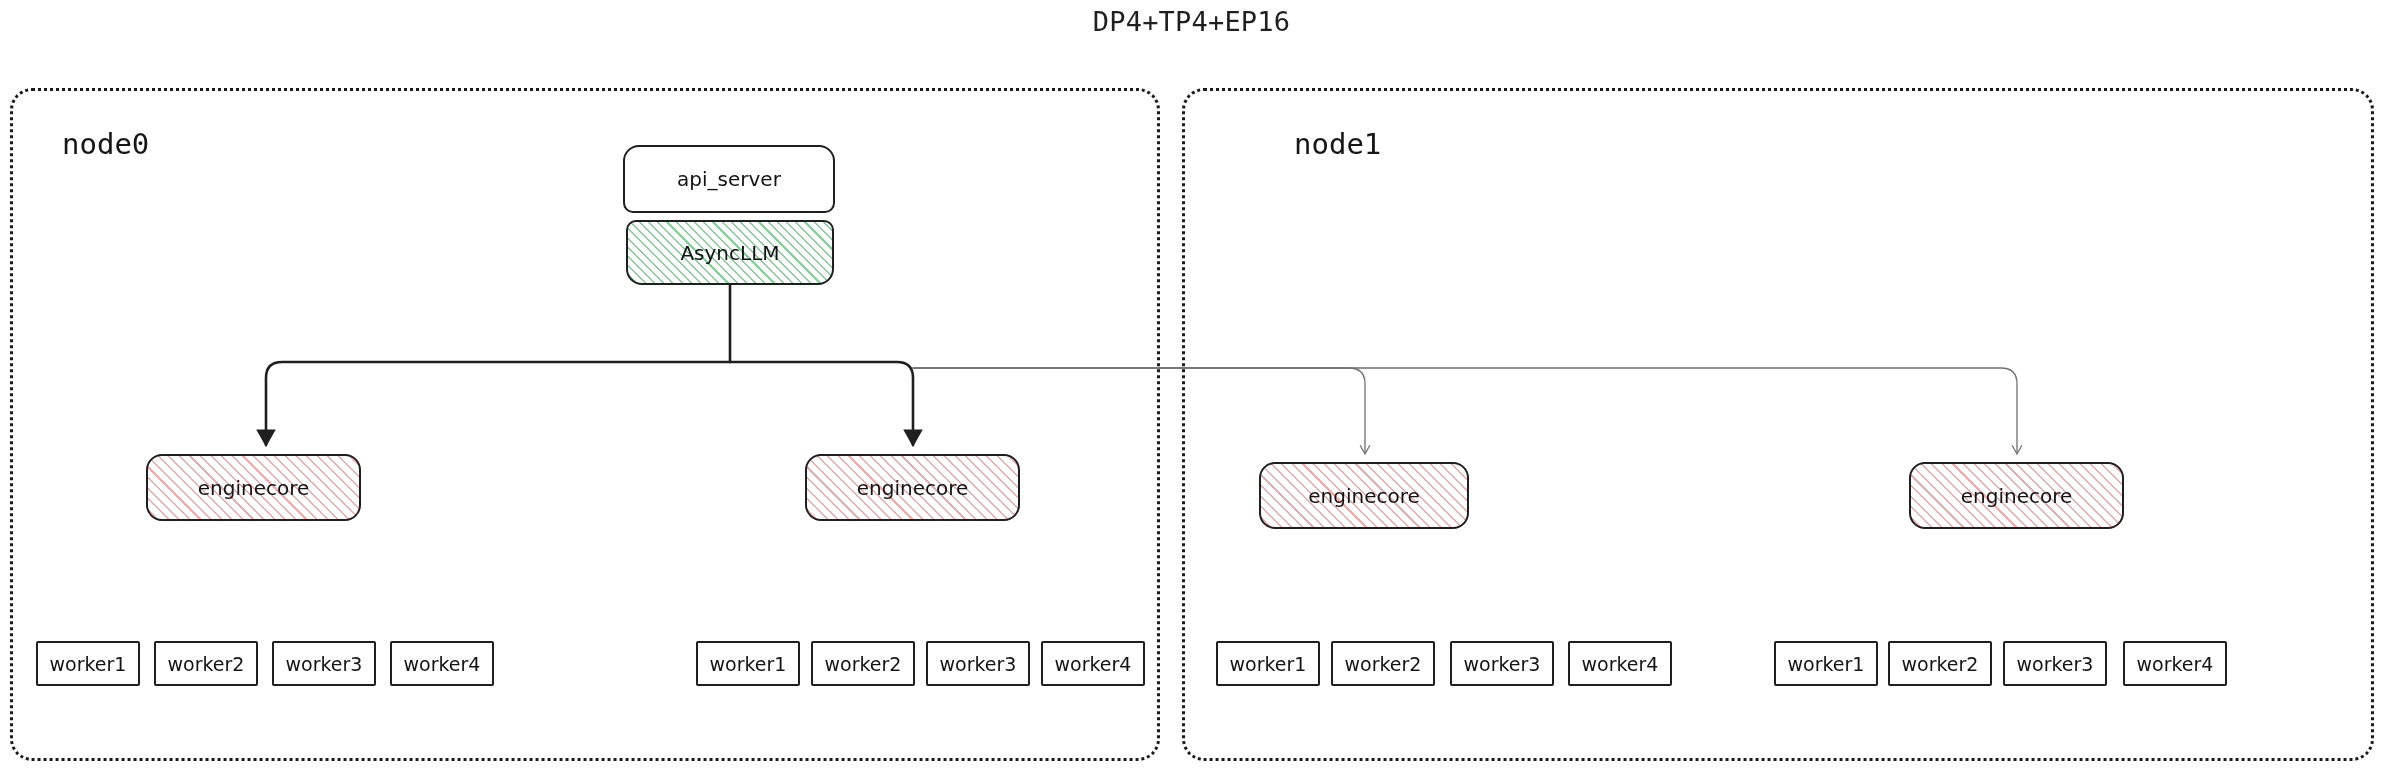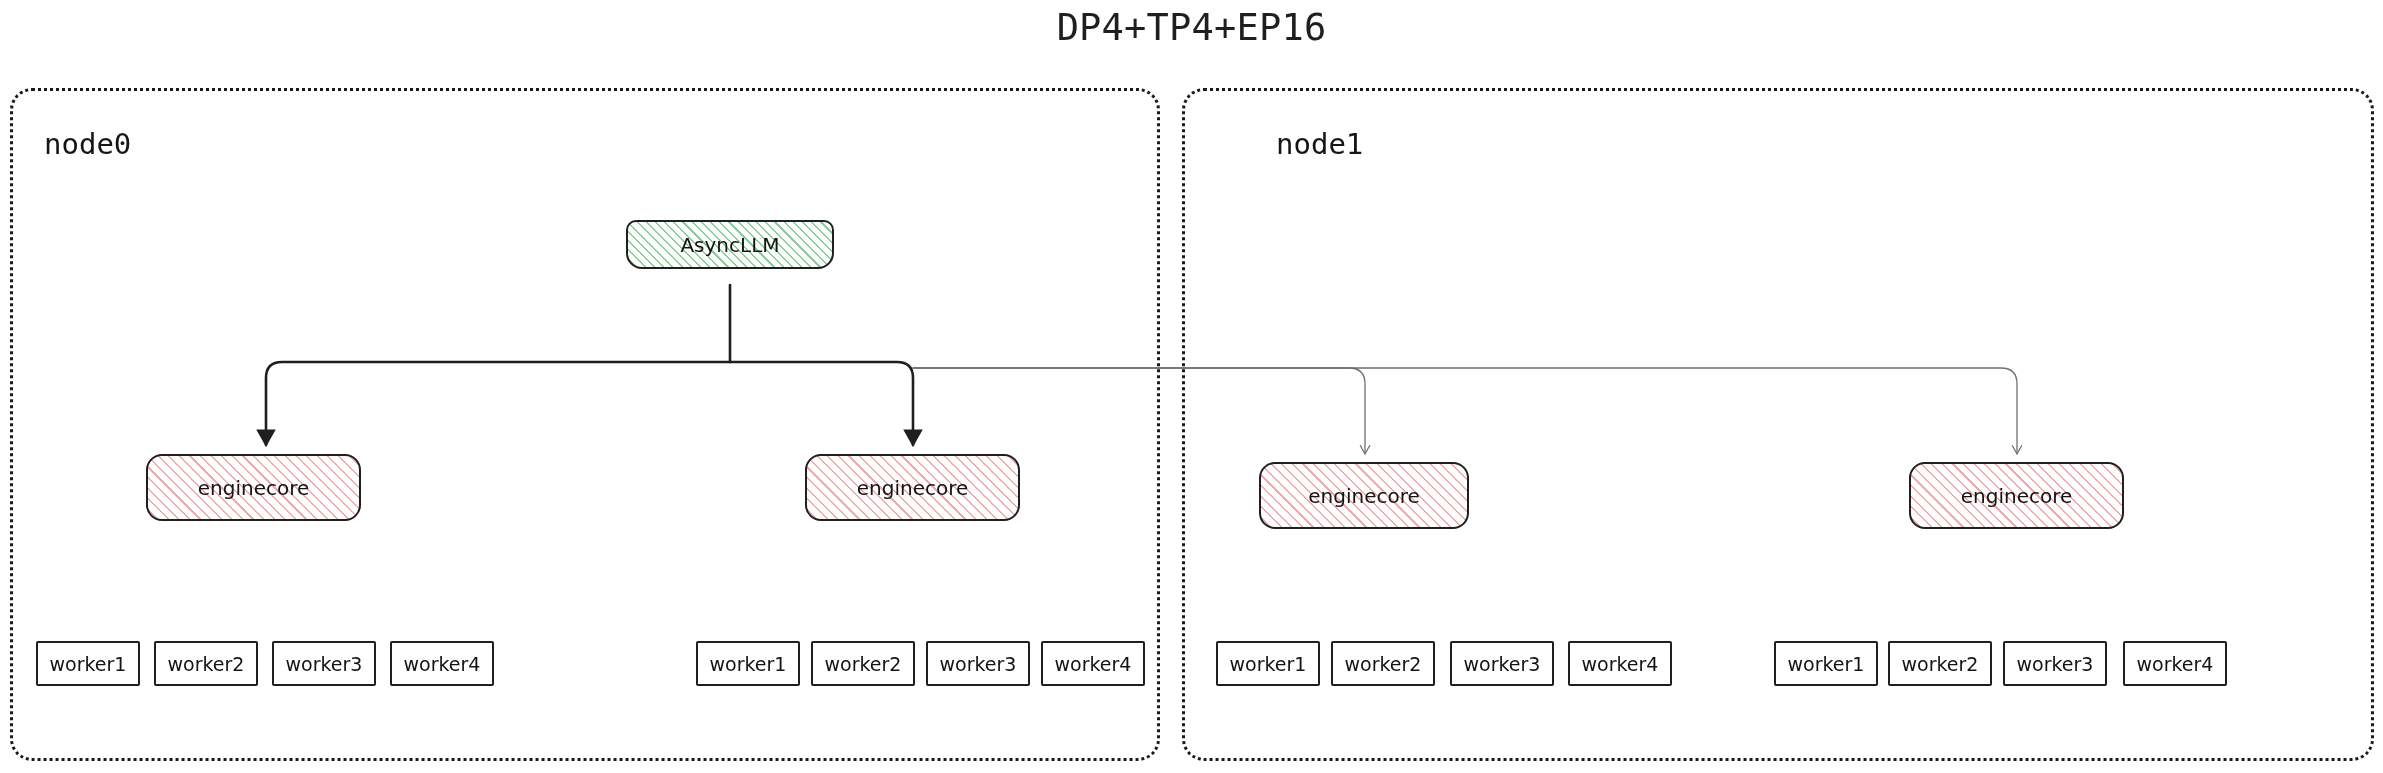--- a/index.html
+++ b/index.html
@@ -19,40 +19,41 @@
   }
 
   
   .diagram-title {
     position: absolute;
     left: 0;
     top: 6px;
     width: 2383px;
     text-align: center;
     font-family: "DejaVu Sans Mono", monospace;
-    font-size: 37px;
+    font-size: 27px;
     color: #1f1f1f;
     letter-spacing: 0.2px;
     white-space: nowrap;
   }
 
   
   .cluster {
     position: absolute;
     box-sizing: border-box;
     border: 3px dotted #1a1a1a;
     border-radius: 22px;
     background: transparent;
   }
   .cluster-label {
     position: absolute;
     font-family: "DejaVu Sans Mono", monospace;
     font-size: 29px;
     color: #161616;
     white-space: nowrap;
+    margin-left: 18px;
   }
 
   
   .box {
     position: absolute;
     box-sizing: border-box;
     border: 2.5px solid #1f1f1f;
     border-radius: 14px;
     background: #ffffff;
     display: flex;
@@ -133,22 +134,23 @@
     </defs>
     <g id="wire-group">
         <path d="M 730 285 L 730 362" fill="none" stroke="#1f1f1f" stroke-width="2.6" stroke-linecap="round"></path>
         <path d="M 730 362 L 282 362 Q 266 362 266 378 L 266 445" fill="none" stroke="#1f1f1f" stroke-width="2.6" stroke-linecap="round" marker-end="url(#arrow-dark)"></path>
         <path d="M 730 362 L 897 362 Q 913 362 913 378 L 913 445" fill="none" stroke="#1f1f1f" stroke-width="2.6" stroke-linecap="round" marker-end="url(#arrow-dark)"></path>
         <path d="M 913 368 L 1349 368 Q 1365 368 1365 384 L 1365 453" fill="none" stroke="#6f6f6f" stroke-width="1.3" stroke-linecap="round" marker-end="url(#arrow-light)"></path>
         <path d="M 913 368 L 2001 368 Q 2017 368 2017 384 L 2017 453" fill="none" stroke="#6f6f6f" stroke-width="1.3" stroke-linecap="round" marker-end="url(#arrow-light)"></path>
       </g>
   </svg>
 
+  <div class="box api-server" id="box-api-server" style="left: 623px; top: 145px; width: 212px; height: 68px;">api_server</div>
 
-  <div class="box asyncllm" id="box-async-llm" style="left: 626px; top: 220px; width: 208px; height: 49px;">AsyncLLM</div>
+  <div class="box asyncllm" id="box-async-llm" style="left: 626px; top: 220px; width: 208px; height: 65px;">AsyncLLM</div>
 
   <div id="enginecore-layer">
       <div class="box enginecore" style="left: 146px; top: 454px; width: 215px; height: 67px;">enginecore</div>
       <div class="box enginecore" style="left: 805px; top: 454px; width: 215px; height: 67px;">enginecore</div>
       <div class="box enginecore" style="left: 1259px; top: 462px; width: 210px; height: 67px;">enginecore</div>
       <div class="box enginecore" style="left: 1909px; top: 462px; width: 215px; height: 67px;">enginecore</div>
     </div>
   <div id="worker-layer">
       <div class="box worker" style="left: 36px; top: 641px; width: 104px; height: 45px;">worker1</div>
       <div class="box worker" style="left: 154px; top: 641px; width: 104px; height: 45px;">worker2</div>

